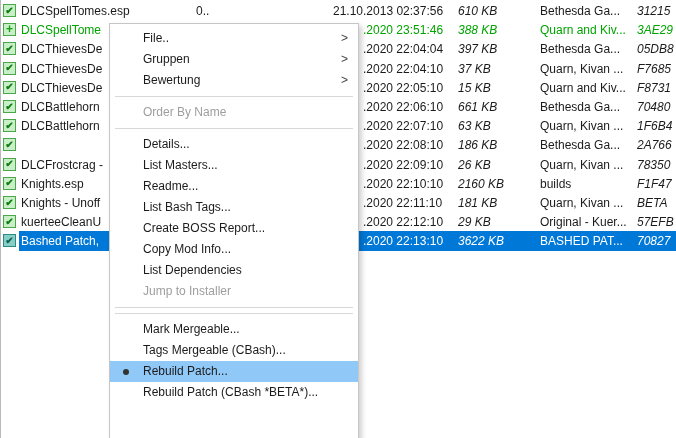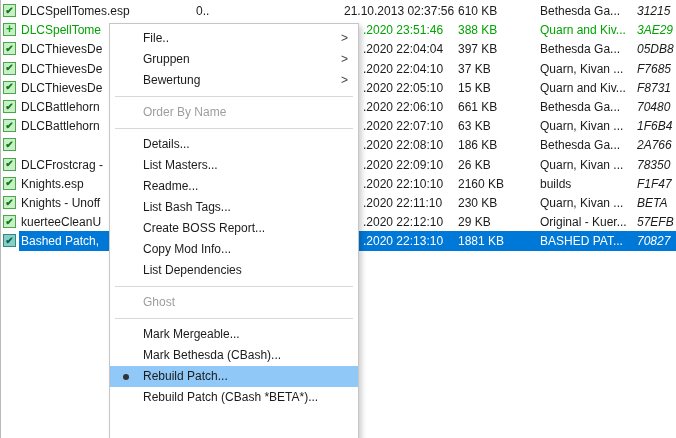--- a/index.html
+++ b/index.html
@@ -20,22 +20,22 @@
   .cell{position:absolute;top:3px;white-space:nowrap;}
   .cb{
     position:absolute;left:3px;top:3px;width:13px;height:13px;box-sizing:border-box;
     background:var(--cb-fill);border:1px solid var(--cb-border);
     display:flex;align-items:center;justify-content:center;
   }
   .cb .glyph{font-size:10px;line-height:10px;font-weight:bold;color:var(--cb-check);}
   .cb.plus .glyph{font-size:12px;line-height:11px;color:#13a113;}
   .mod-row.selected .cb{background:var(--cb-sel-fill);border-color:var(--cb-sel-border);}
   .mod-row.selected .cb .glyph{color:var(--cb-sel-check);}
-  .name{left:21px;} .group{left:196px;} .date-full{left:344px;} .date-frag{left:363px;}
-  .size{left:458px;} .author{left:540px;} .crc{left:637px;font-style:italic;}
+  .name{left:21px;} .group{left:196px;} .date-full{left:333px;} .date-frag{left:363px;}
+  .size{left:458px;font-style:italic;} .author{left:540px;} .crc{left:637px;font-style:italic;}
   .mod-row.green .cell{color:var(--green);}
   .sel-bar{position:absolute;left:19px;right:0;top:0;bottom:0;background:var(--selection);}
   .mod-row.selected .cell{color:#fff;z-index:1;text-align:center;}
   
   .menu{
     position:absolute;left:109px;top:23px;width:250px;height:440px;box-sizing:border-box;
     background:#ffffff;border:1px solid var(--menu-border);
     box-shadow:3px 3px 5px rgba(0,0,0,0.18);padding-top:4px;z-index:10;
   }
   .menu-item{position:relative;height:21px;line-height:21px;padding-left:33px;white-space:nowrap;cursor:default;}
@@ -149,62 +149,62 @@
     <span class="cell size">2160 KB</span>
     <span class="cell author">builds</span>
     <span class="cell crc">F1F47</span>
   <span class="cell date-frag">.2020 22:10:10</span>
       </div>
       <div class="mod-row" style="top: 193px;">
     <span class="cb">
           <span class="glyph">✔</span>
         </span>
     <span class="cell name">Knights - Unoff</span>
-    <span class="cell size">230 KB</span>
+    <span class="cell size">181 KB</span>
     <span class="cell author">Quarn, Kivan ...</span>
     <span class="cell crc">BETA</span>
   <span class="cell date-frag">.2020 22:11:10</span>
       </div>
       <div class="mod-row" style="top: 212.2px;">
     <span class="cb">
           <span class="glyph">✔</span>
         </span>
     <span class="cell name">kuerteeCleanU</span>
     <span class="cell size">29 KB</span>
     <span class="cell author">Original - Kuer...</span>
     <span class="cell crc">57EFB</span>
   <span class="cell date-frag">.2020 22:12:10</span>
       </div>
       <div class="mod-row selected" style="top: 231.4px;">
     <div class="sel-bar"></div>
         <span class="cb">
           <span class="glyph">✔</span>
         </span>
     <span class="cell name">Bashed Patch,</span>
-    <span class="cell size">1881 KB</span>
+    <span class="cell size">3622 KB</span>
     <span class="cell author">BASHED PAT...</span>
     <span class="cell crc">70827</span>
   <span class="cell date-frag">.2020 22:13:10</span>
       </div>
     </div>
   <div class="menu" id="menu">
       <div class="menu-item"><span>File..</span><span class="arrow">&gt;</span></div>
       <div class="menu-item"><span>Gruppen</span><span class="arrow">&gt;</span></div>
       <div class="menu-item"><span>Bewertung</span><span class="arrow">&gt;</span></div>
       <div class="menu-sep"></div>
       <div class="menu-item disabled"><span>Order By Name</span></div>
       <div class="menu-sep"></div>
       <div class="menu-item"><span>Details...</span></div>
       <div class="menu-item"><span>List Masters...</span></div>
       <div class="menu-item"><span>Readme...</span></div>
       <div class="menu-item"><span>List Bash Tags...</span></div>
       <div class="menu-item"><span>Create BOSS Report...</span></div>
       <div class="menu-item"><span>Copy Mod Info...</span></div>
       <div class="menu-item"><span>List Dependencies</span></div>
-      <div class="menu-sep"></div>
-      <div class="menu-item disabled"><span>Ghost</span></div>
+      <div class="menu-item disabled"><span>Jump to Installer</span></div>
+      <div class="menu-sep"></div>
       <div class="menu-sep"></div>
       <div class="menu-item"><span>Mark Mergeable...</span></div>
-      <div class="menu-item"><span>Mark Bethesda (CBash)...</span></div>
+      <div class="menu-item"><span>Tags Mergeable (CBash)...</span></div>
       <div class="menu-item highlighted"><span class="bullet"></span><span>Rebuild Patch...</span></div>
       <div class="menu-item"><span>Rebuild Patch (CBash *BETA*)...</span></div>
     </div>
 </div>
 
 </body></html>

